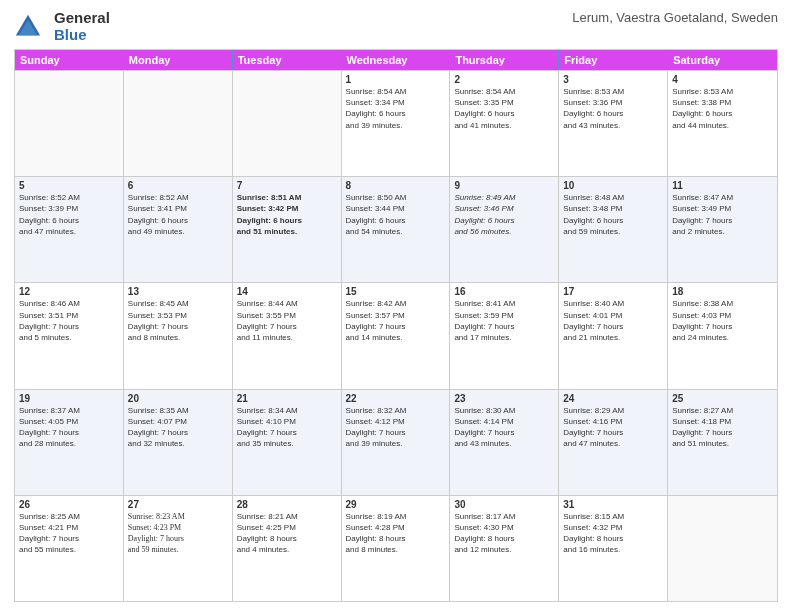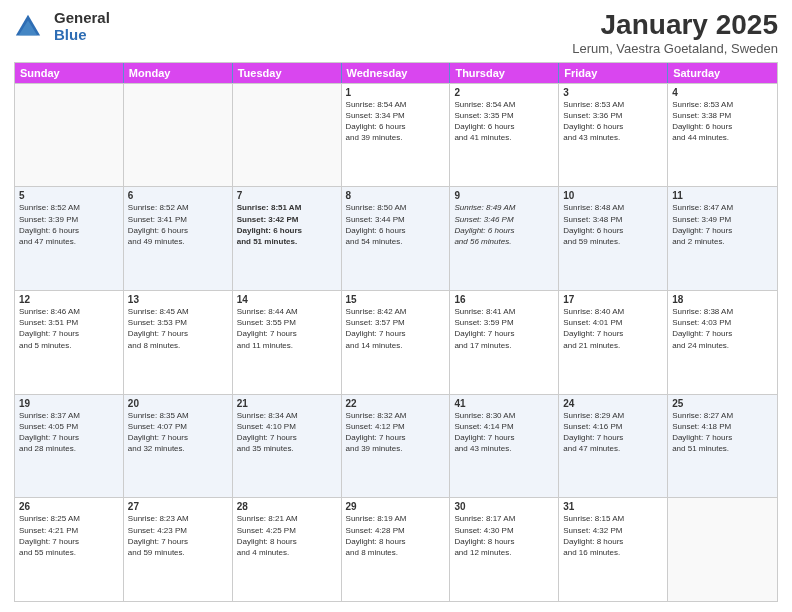--- a/index.html
+++ b/index.html
@@ -126,21 +126,20 @@
       <svg class="logo-icon" viewBox="0 0 30 30" xmlns="http://www.w3.org/2000/svg">
         <polygon points="15,2 28,24 2,24" fill="#2e6db4"></polygon>
         <polygon points="15,8 25,24 5,24" fill="#5a9fd4" opacity="0.5"></polygon>
       </svg>
       <div class="logo-text">
         <span class="logo-general">General</span>
         <span class="logo-blue">Blue</span>
       </div>
     </div>
     <div class="title-block">
-      <div class="month-title">January 2025</div>
       <div class="location-title">Lerum, Vaestra Goetaland, Sweden</div>
     </div>
   </div>
 
   <div class="calendar">
     <div class="cal-header">
       <div class="cal-header-cell">Sunday</div>
       <div class="cal-header-cell">Monday</div>
       <div class="cal-header-cell">Tuesday</div>
       <div class="cal-header-cell">Wednesday</div>
@@ -307,21 +306,21 @@
 and 35 minutes.</div>
           </div>
           <div class="cal-cell">
             <span class="day-num">22</span>
             <div class="day-info" style="white-space: pre-line;">Sunrise: 8:32 AM
 Sunset: 4:12 PM
 Daylight: 7 hours
 and 39 minutes.</div>
           </div>
           <div class="cal-cell">
-            <span class="day-num">41</span>
+            <span class="day-num">23</span>
             <div class="day-info" style="white-space: pre-line;">Sunrise: 8:30 AM
 Sunset: 4:14 PM
 Daylight: 7 hours
 and 43 minutes.</div>
           </div>
           <div class="cal-cell">
             <span class="day-num">24</span>
             <div class="day-info" style="white-space: pre-line;">Sunrise: 8:29 AM
 Sunset: 4:16 PM
 Daylight: 7 hours
@@ -338,21 +337,21 @@
         <div class="cal-row">
           <div class="cal-cell">
             <span class="day-num">26</span>
             <div class="day-info" style="white-space: pre-line;">Sunrise: 8:25 AM
 Sunset: 4:21 PM
 Daylight: 7 hours
 and 55 minutes.</div>
           </div>
           <div class="cal-cell">
             <span class="day-num">27</span>
-            <div class="day-info" style="white-space: pre-line;">Sunrise: 8:23 AM
+            <div class="day-info" style="white-space: pre-line; font-family: Liberation Serif, serif;">Sunrise: 8:23 AM
 Sunset: 4:23 PM
 Daylight: 7 hours
 and 59 minutes.</div>
           </div>
           <div class="cal-cell">
             <span class="day-num">28</span>
             <div class="day-info" style="white-space: pre-line;">Sunrise: 8:21 AM
 Sunset: 4:25 PM
 Daylight: 8 hours
 and 4 minutes.</div>

